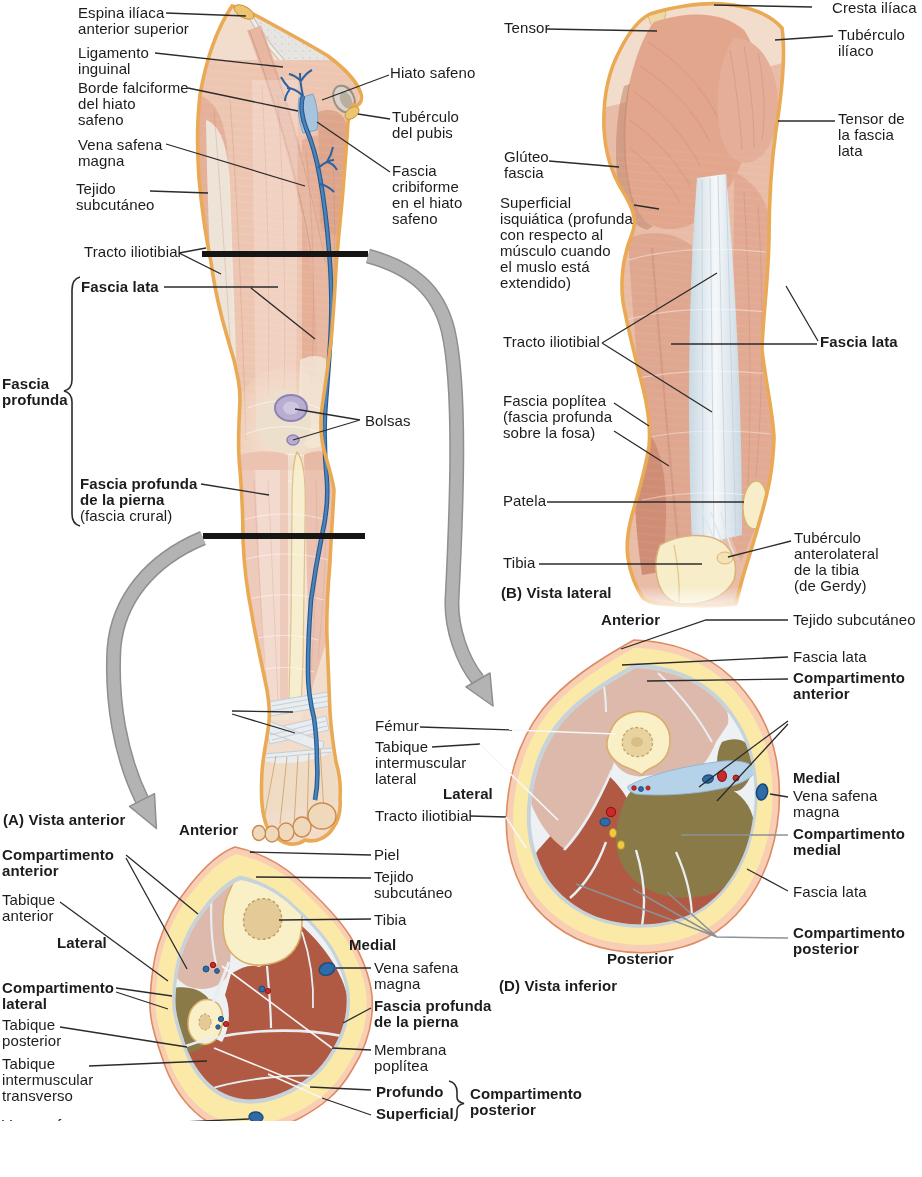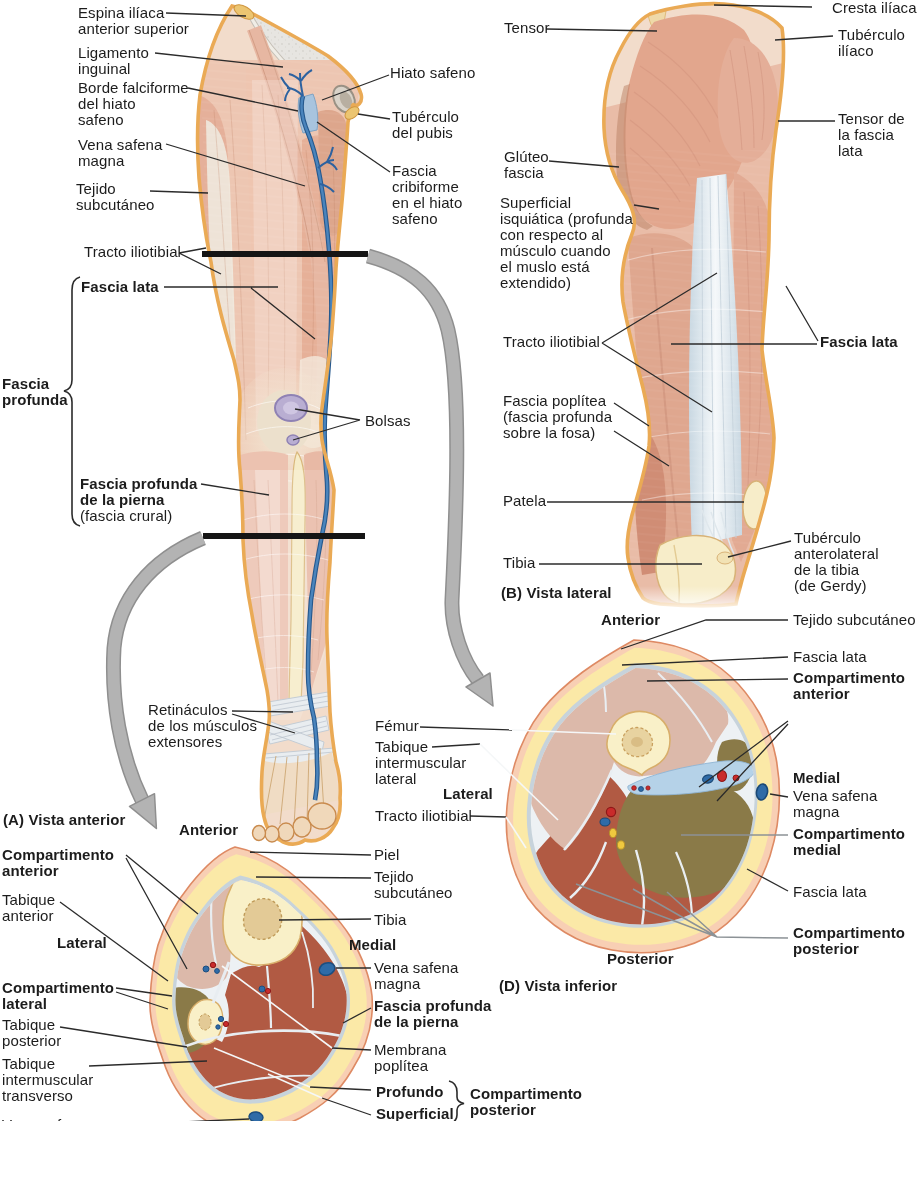--- a/index.html
+++ b/index.html
@@ -455,23 +455,20 @@
 magna</div>
 <div class="lbl" style="left:76px;top:181px">Tejido
 subcutáneo</div>
 <div class="lbl" style="left:84px;top:244px">Tracto iliotibial</div>
 <div class="lbl b" style="left:81px;top:279px">Fascia lata</div>
 <div class="lbl b" style="left:2px;top:376px">Fascia
 profunda</div>
 <div class="lbl b" style="left:80px;top:476px">Fascia profunda
 de la pierna</div>
 <div class="lbl" style="left:80px;top:508px">(fascia crural)</div>
-<div class="lbl" style="left:148px;top:702px">Retináculos
-de los músculos
-extensores</div>
 <div class="lbl" style="left:390px;top:65px">Hiato safeno</div>
 <div class="lbl" style="left:392px;top:109px">Tubérculo
 del pubis</div>
 <div class="lbl" style="left:392px;top:163px">Fascia
 cribiforme
 en el hiato
 safeno</div>
 <div class="lbl" style="left:365px;top:413px">Bolsas</div>
 <div class="lbl b" style="left:3px;top:812px">(A) Vista anterior</div>
 

